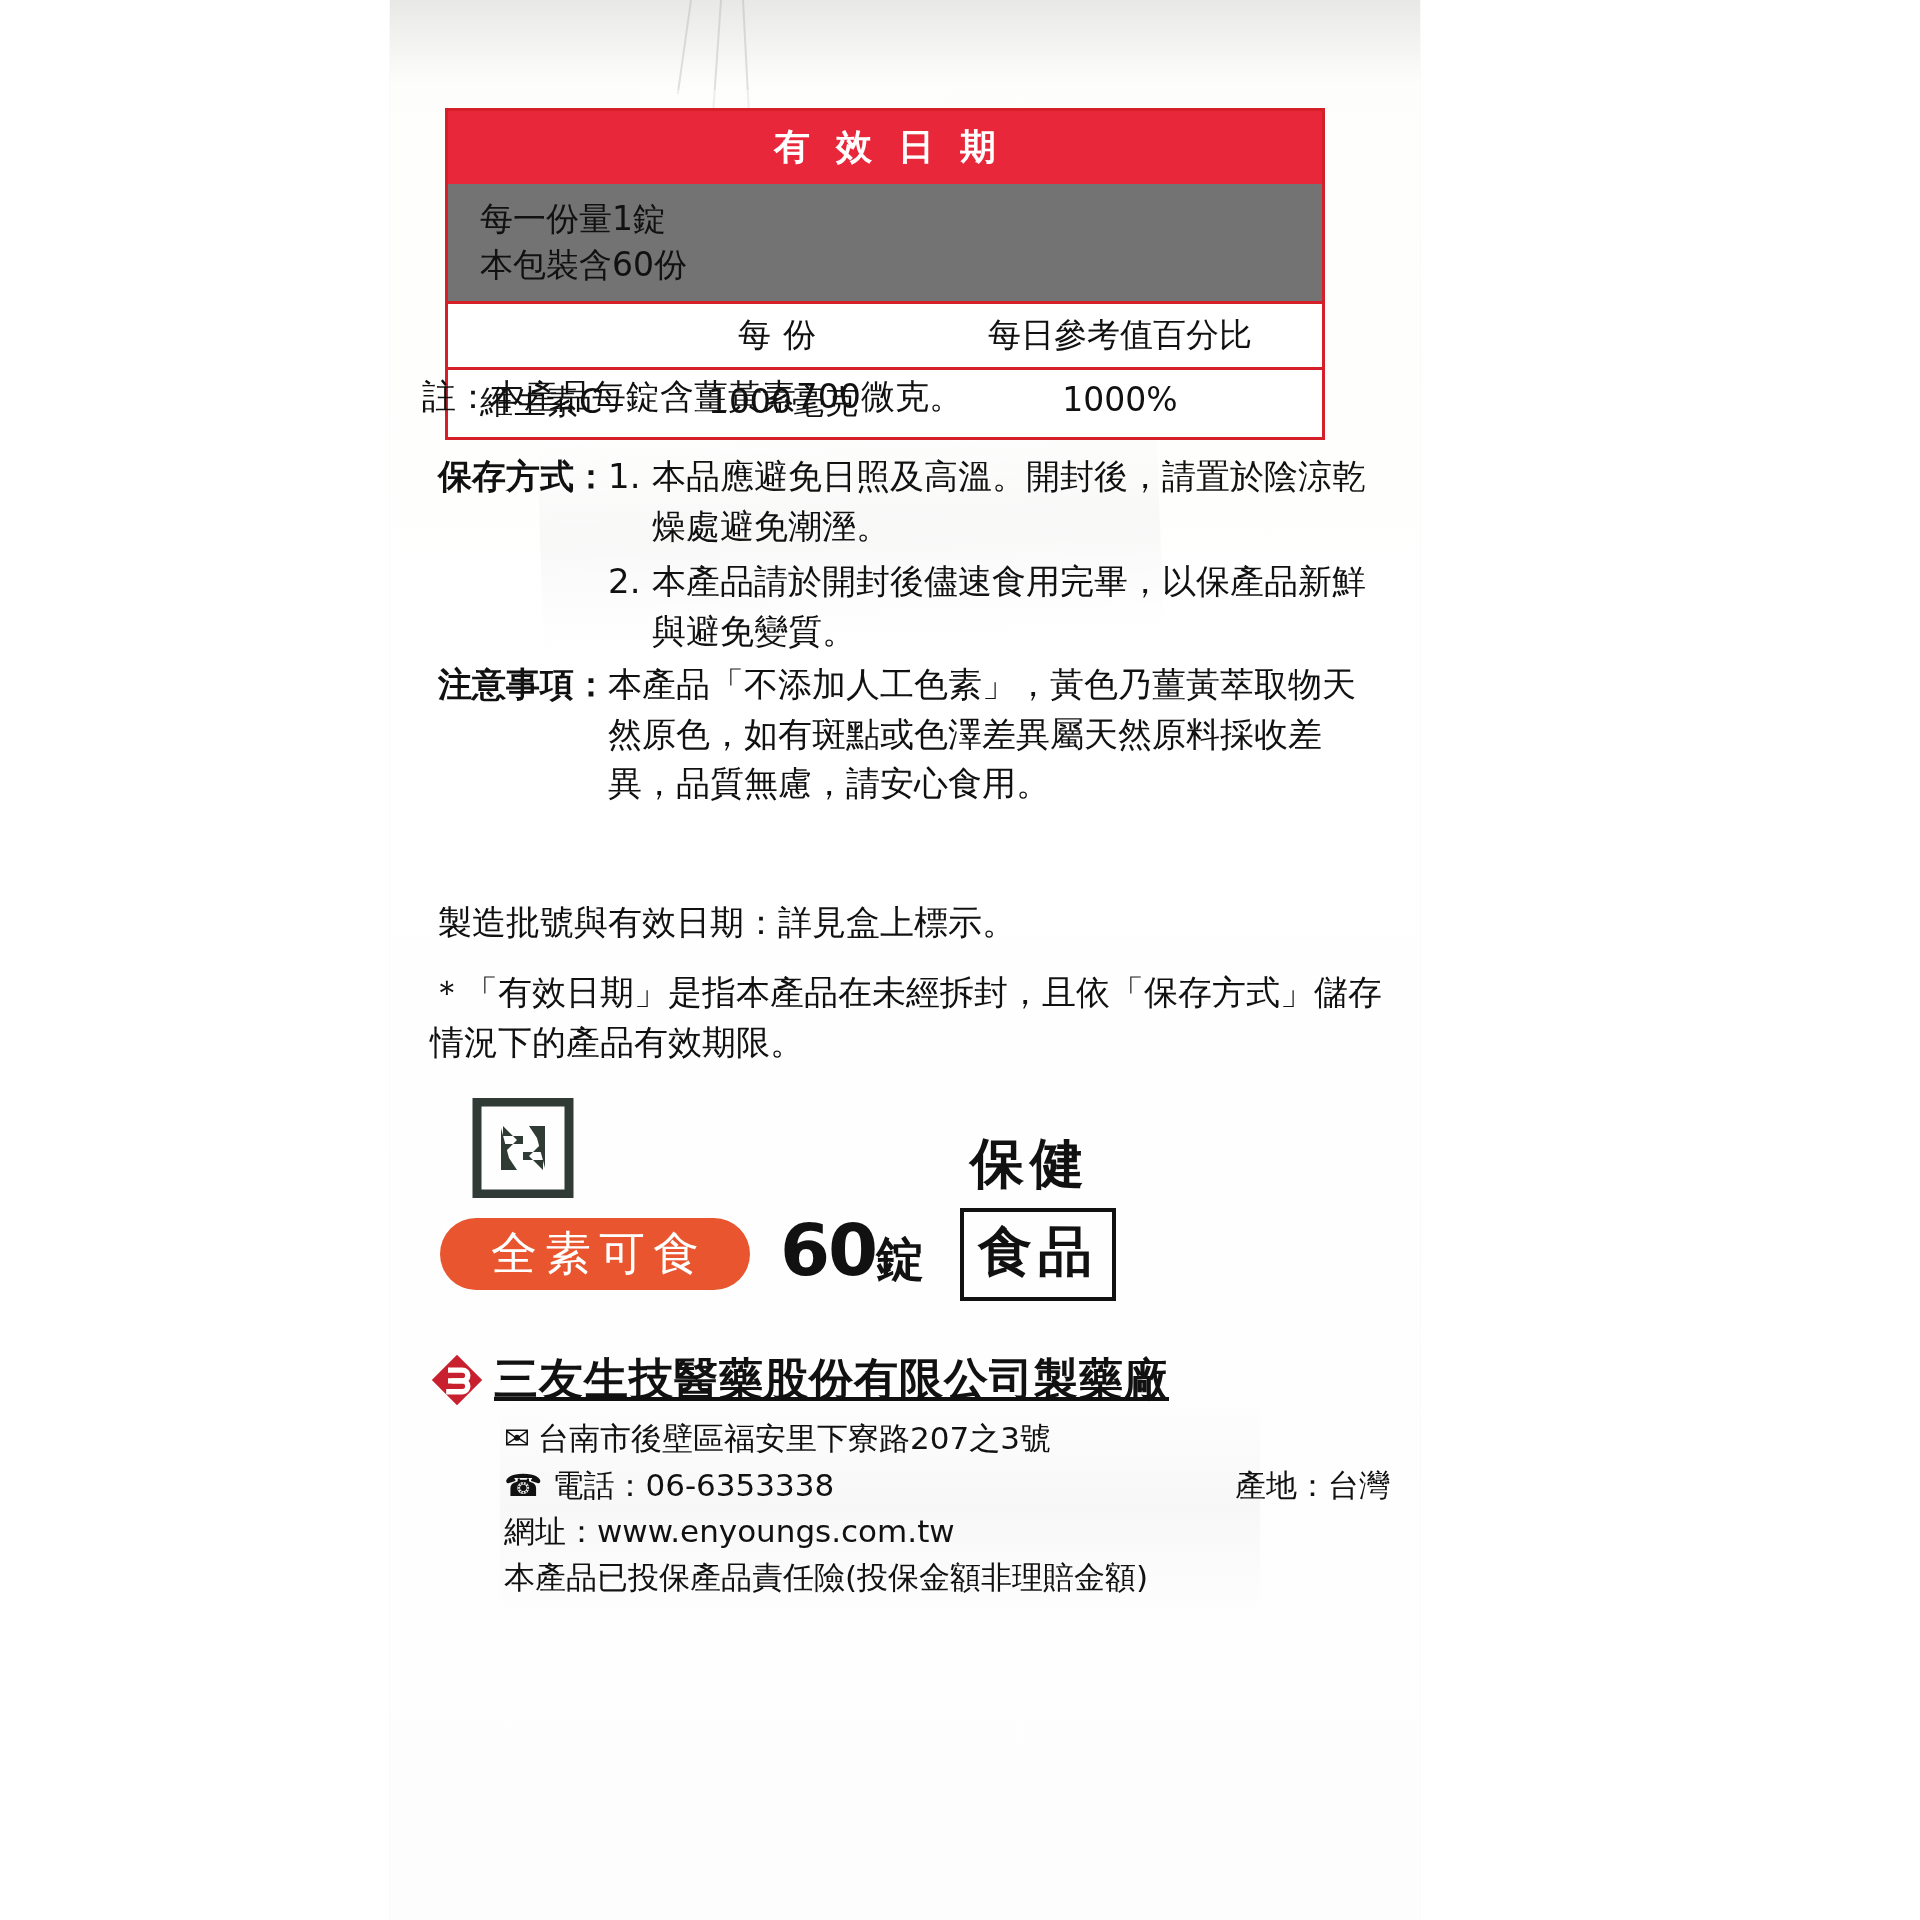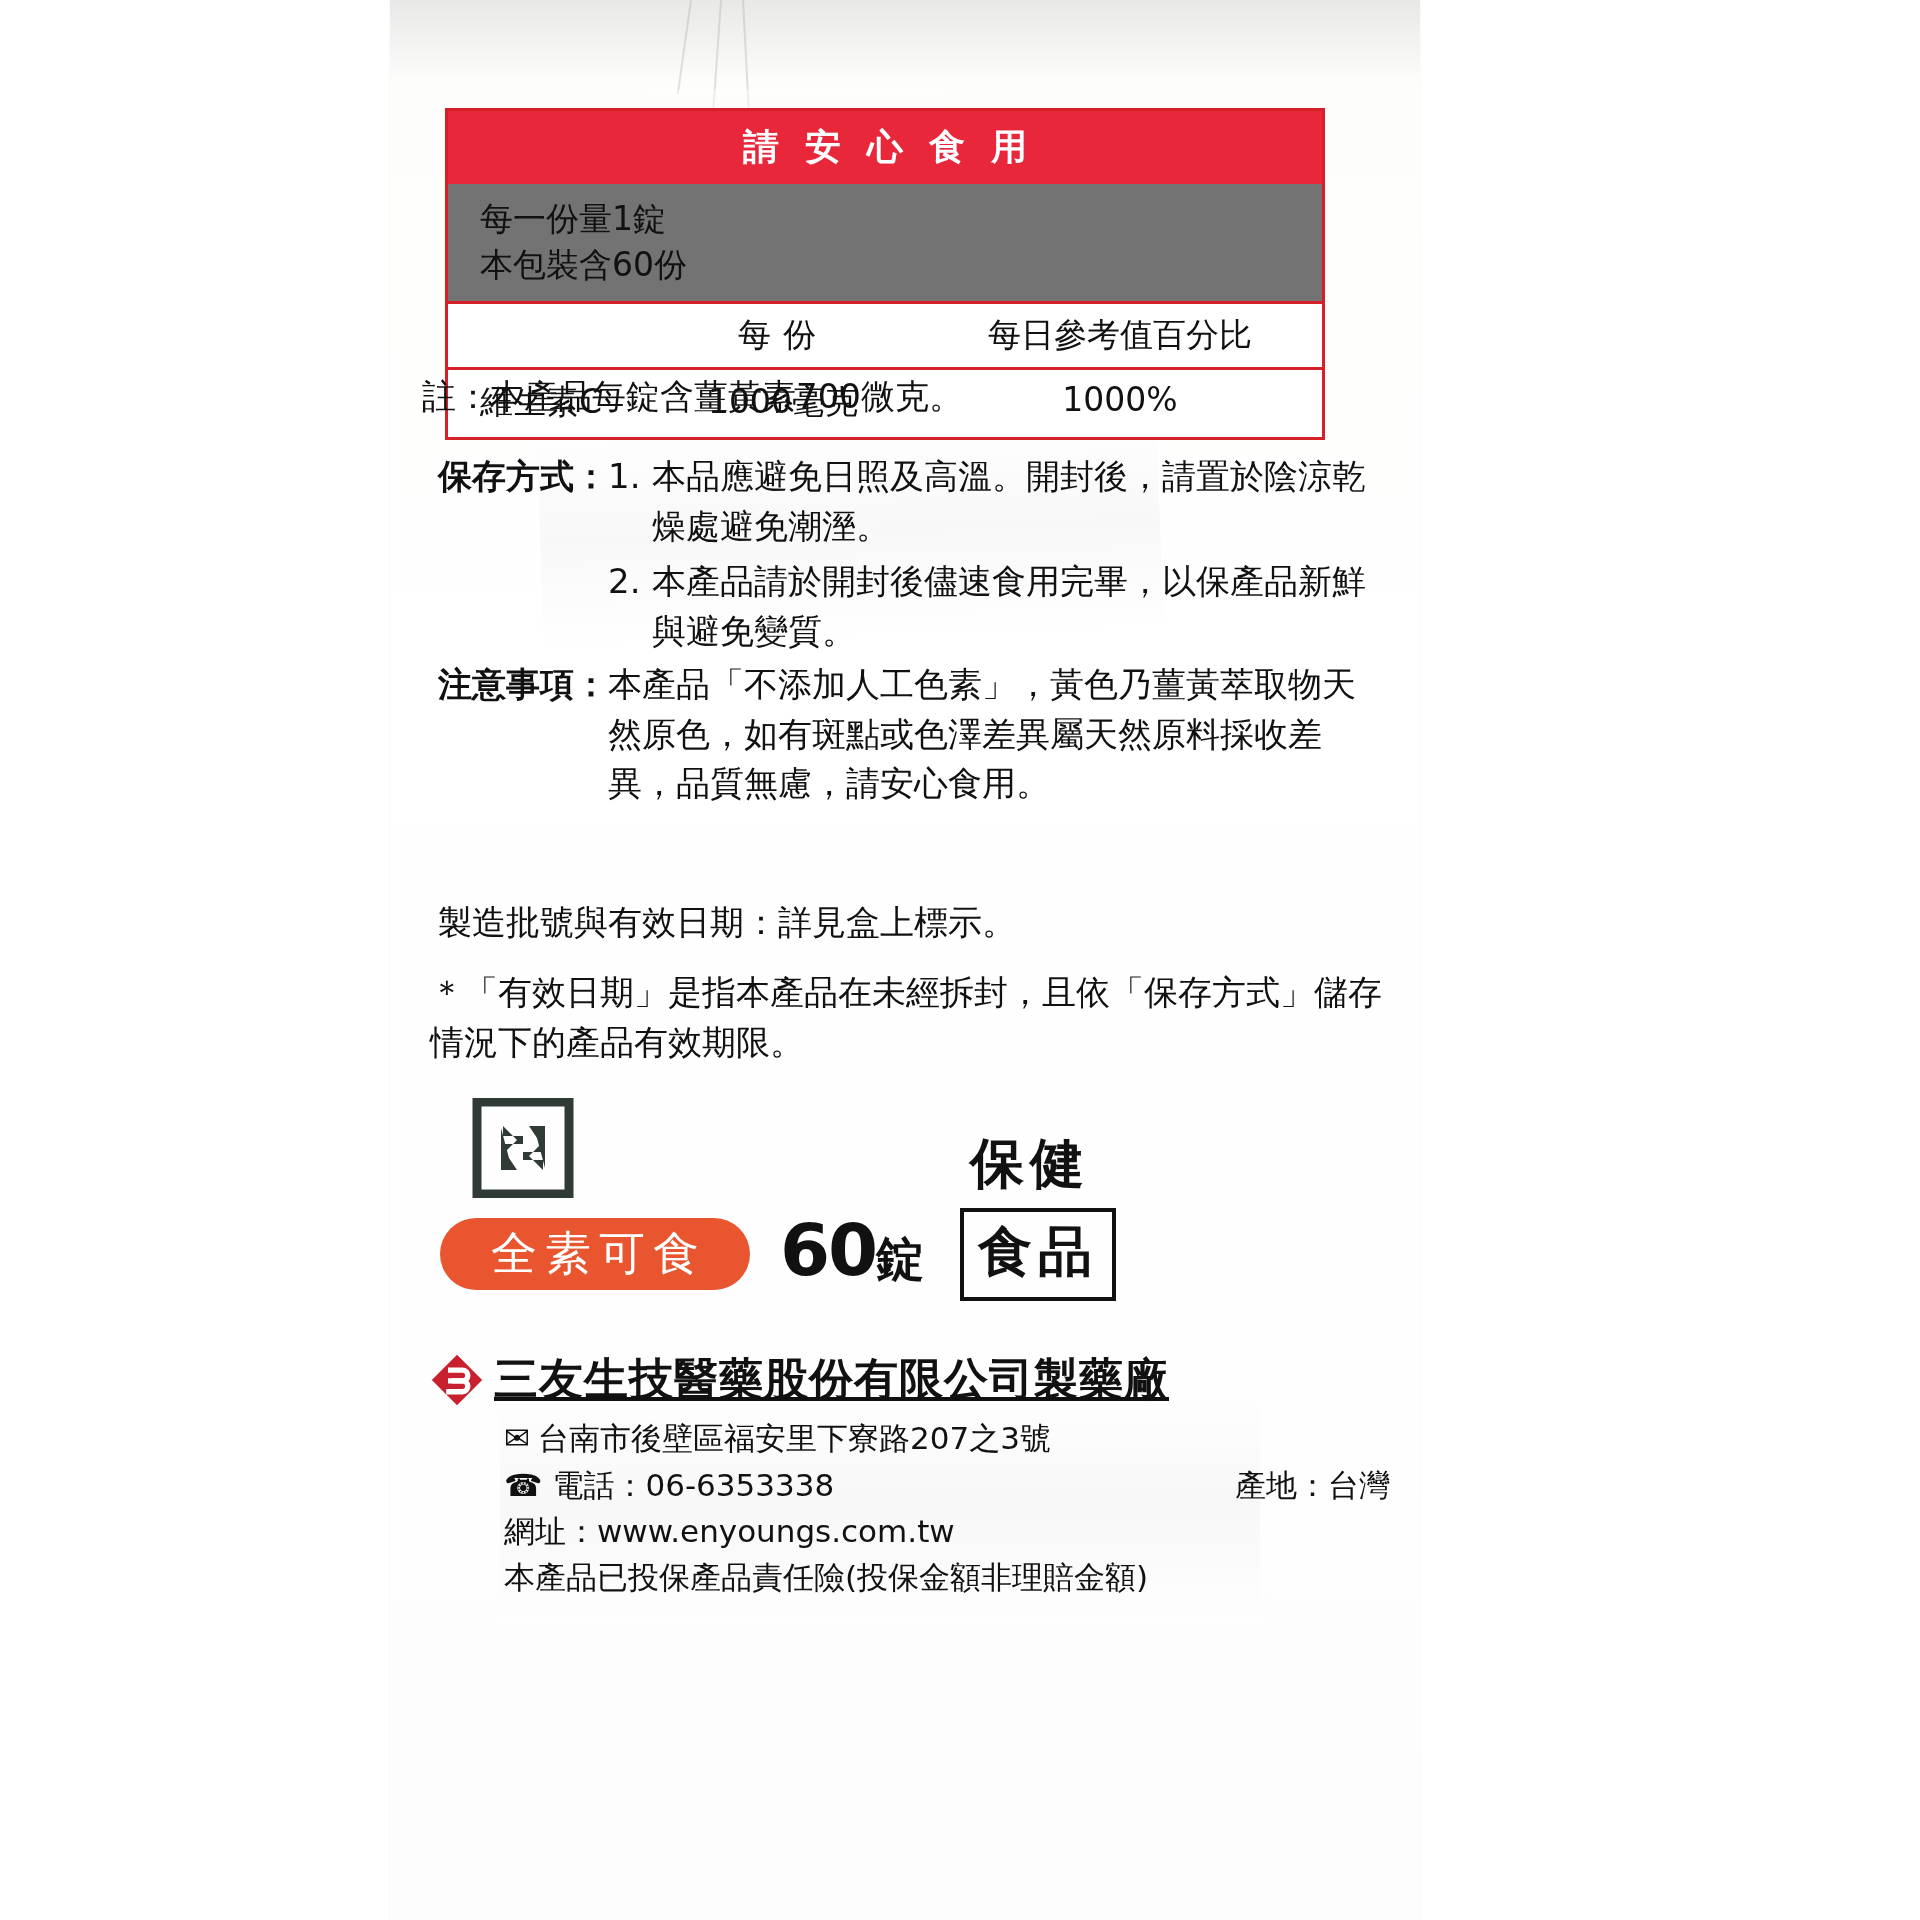--- a/index.html
+++ b/index.html
@@ -122,21 +122,21 @@
 
   <div class="wrap-glare"></div>
   <div class="crease" style="left:330px;top:0;width:2px;height:110px;transform:rotate(4deg);"></div>
   <div class="crease" style="left:352px;top:0;width:2px;height:120px;transform:rotate(-3deg);"></div>
   <div class="crease" style="left:300px;top:0;width:2px;height:95px;transform:rotate(8deg);"></div>
   <div class="soft-crease" style="left:255px;top:90px;width:300px;height:330px;opacity:.55;"></div>
   <div class="soft-crease" style="left:150px;top:420px;width:620px;height:220px;opacity:.45;transform:rotate(-2deg);"></div>
   <div class="soft-crease" style="left:110px;top:1390px;width:760px;height:230px;opacity:.45;"></div>
 
   <div id="nutrition">
-    <div class="nt-title">請安心食用</div>
+    <div class="nt-title">有效日期</div>
     <div class="nt-serv">
       <div>每一份量1錠</div>
       <div>本包裝含60份</div>
     </div>
     <div class="nt-head">
       <div class="c1"></div>
       <div class="c2">每份</div>
       <div class="c3">每日參考值百分比</div>
     </div>
     <div class="nt-row">

